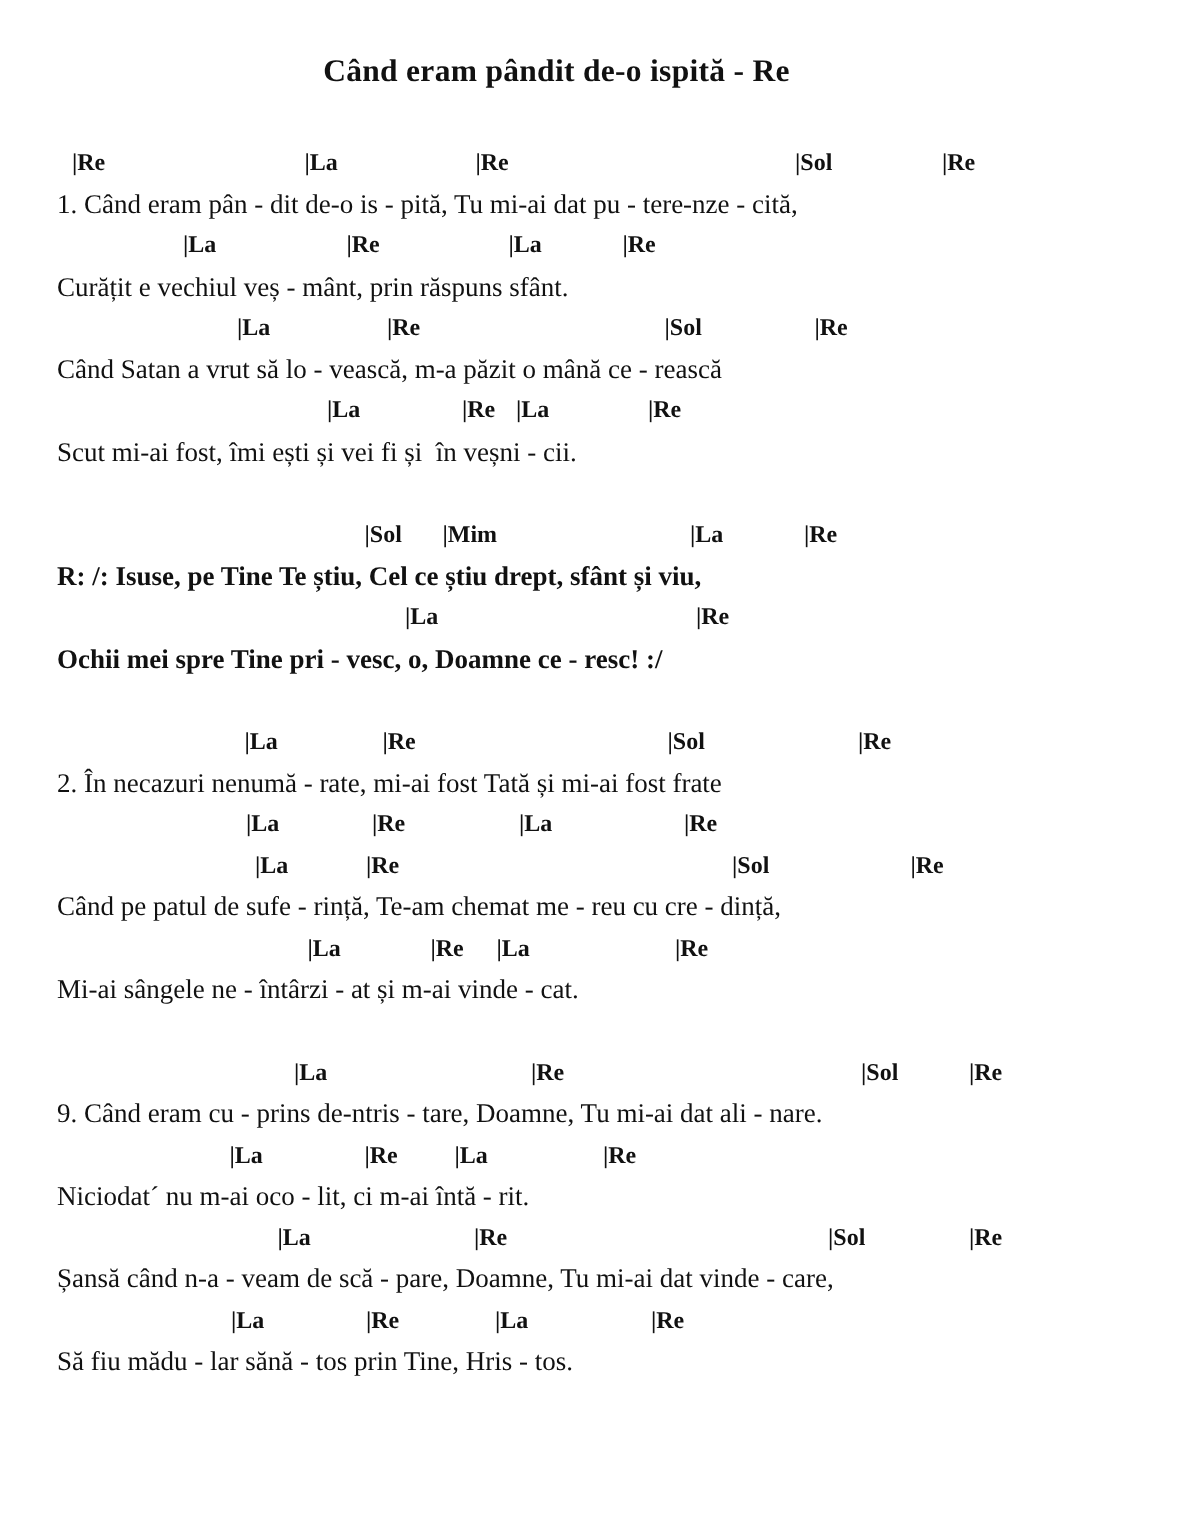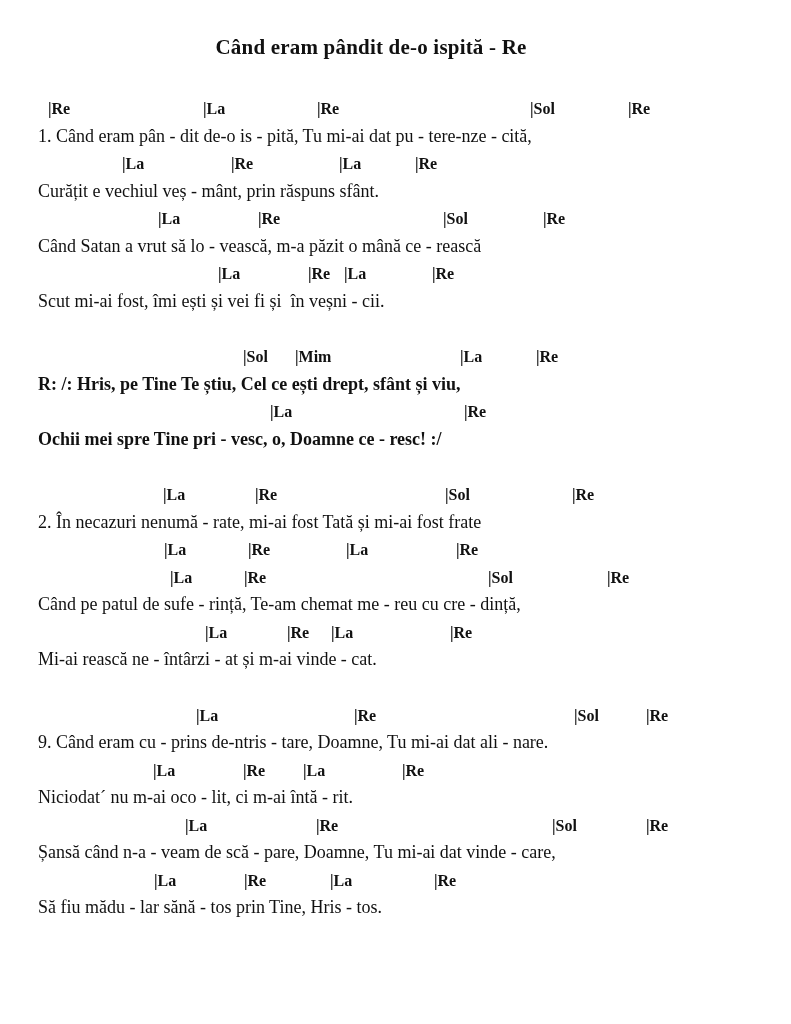--- a/index.html
+++ b/index.html
@@ -74,21 +74,21 @@
         </div>
         <div class="line lyric-line">Scut mi-ai fost, îmi ești și vei fi și  în veșni - cii.</div>
       </div>
       <div class="section">
         <div class="line chord-line">
           <span class="chord" style="left: 243px;">|Sol</span>
           <span class="chord" style="left: 295px;">|Mim</span>
           <span class="chord" style="left: 460px;">|La</span>
           <span class="chord" style="left: 536px;">|Re</span>
         </div>
-        <div class="line lyric-line bold">R: /: Hris, pe Tine Te știu, Cel ce ești drept, sfânt și viu,</div>
+        <div class="line lyric-line bold">R: /: Isuse, pe Tine Te știu, Cel ce știu drept, sfânt și viu,</div>
         <div class="line chord-line">
           <span class="chord" style="left: 270px;">|La</span>
           <span class="chord" style="left: 464px;">|Re</span>
         </div>
         <div class="line lyric-line bold">Ochii mei spre Tine pri - vesc, o, Doamne ce - resc! :/</div>
       </div>
       <div class="section">
         <div class="line chord-line">
           <span class="chord" style="left: 163px;">|La</span>
           <span class="chord" style="left: 255px;">|Re</span>
@@ -108,21 +108,21 @@
           <span class="chord" style="left: 488px;">|Sol</span>
           <span class="chord" style="left: 607px;">|Re</span>
         </div>
         <div class="line lyric-line">Când pe patul de sufe - rință, Te-am chemat me - reu cu cre - dință,</div>
         <div class="line chord-line">
           <span class="chord" style="left: 205px;">|La</span>
           <span class="chord" style="left: 287px;">|Re</span>
           <span class="chord" style="left: 331px;">|La</span>
           <span class="chord" style="left: 450px;">|Re</span>
         </div>
-        <div class="line lyric-line">Mi-ai rească ne - întârzi - at și m-ai vinde - cat.</div>
+        <div class="line lyric-line">Mi-ai sângele ne - întârzi - at și m-ai vinde - cat.</div>
       </div>
       <div class="section">
         <div class="line chord-line">
           <span class="chord" style="left: 196px;">|La</span>
           <span class="chord" style="left: 354px;">|Re</span>
           <span class="chord" style="left: 574px;">|Sol</span>
           <span class="chord" style="left: 646px;">|Re</span>
         </div>
         <div class="line lyric-line">9. Când eram cu - prins de-ntris - tare, Doamne, Tu mi-ai dat ali - nare.</div>
         <div class="line chord-line">

